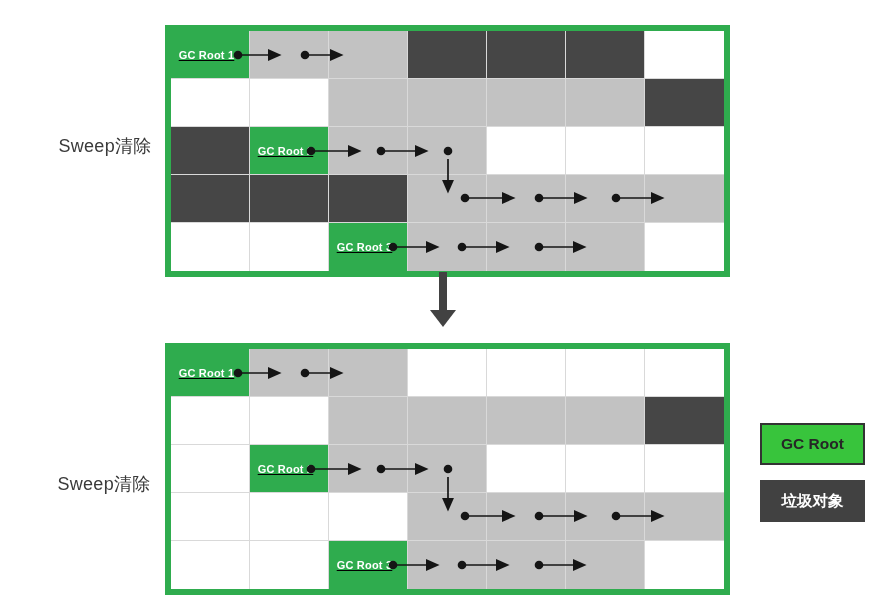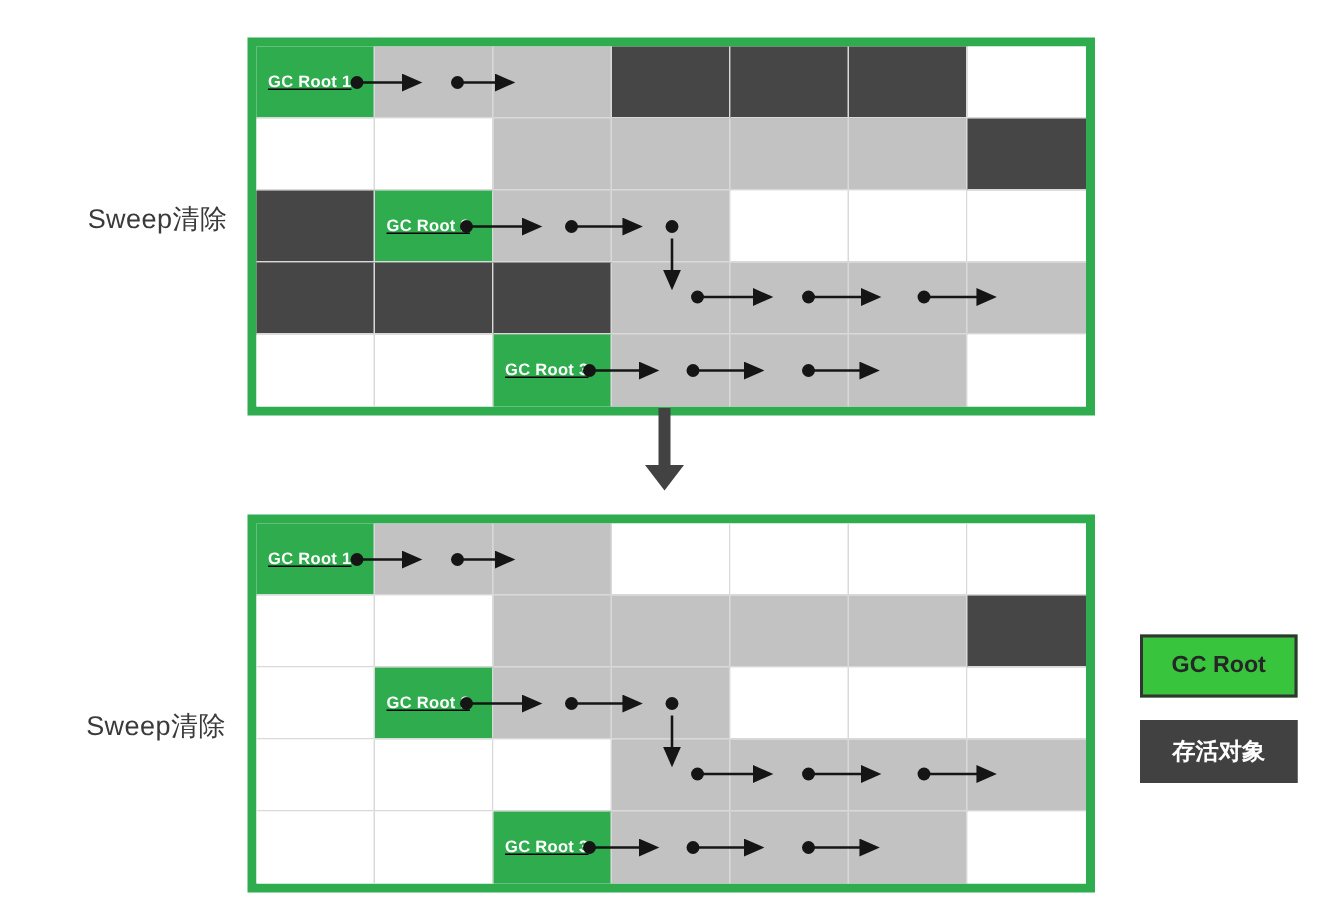--- a/index.html
+++ b/index.html
@@ -179,16 +179,16 @@
         <line x1="222" y1="216" x2="266" y2="216" stroke="#151515" stroke-width="1.7" marker-end="url(#sweep-ah)"></line>
         <circle cx="291" cy="216" r="4.3" fill="#151515"></circle>
         <line x1="291" y1="216" x2="336" y2="216" stroke="#151515" stroke-width="1.7" marker-end="url(#sweep-ah)"></line>
         <circle cx="368" cy="216" r="4.3" fill="#151515"></circle>
         <line x1="368" y1="216" x2="413" y2="216" stroke="#151515" stroke-width="1.7" marker-end="url(#sweep-ah)"></line>
       </svg>
     </div>
 
   <div class="legend">
     <div class="legend-item" style="background: rgb(56, 196, 60); border-color: rgb(51, 51, 51); color: rgb(38, 38, 38);">GC Root</div>
-    <div class="legend-item" style="background: rgb(65, 65, 65); border-color: rgb(65, 65, 65); color: rgb(255, 255, 255);">存活对象</div>
+    <div class="legend-item" style="background: rgb(65, 65, 65); border-color: rgb(65, 65, 65); color: rgb(255, 255, 255);">垃圾对象</div>
   </div>
 
 </div>
 
 </body></html>

